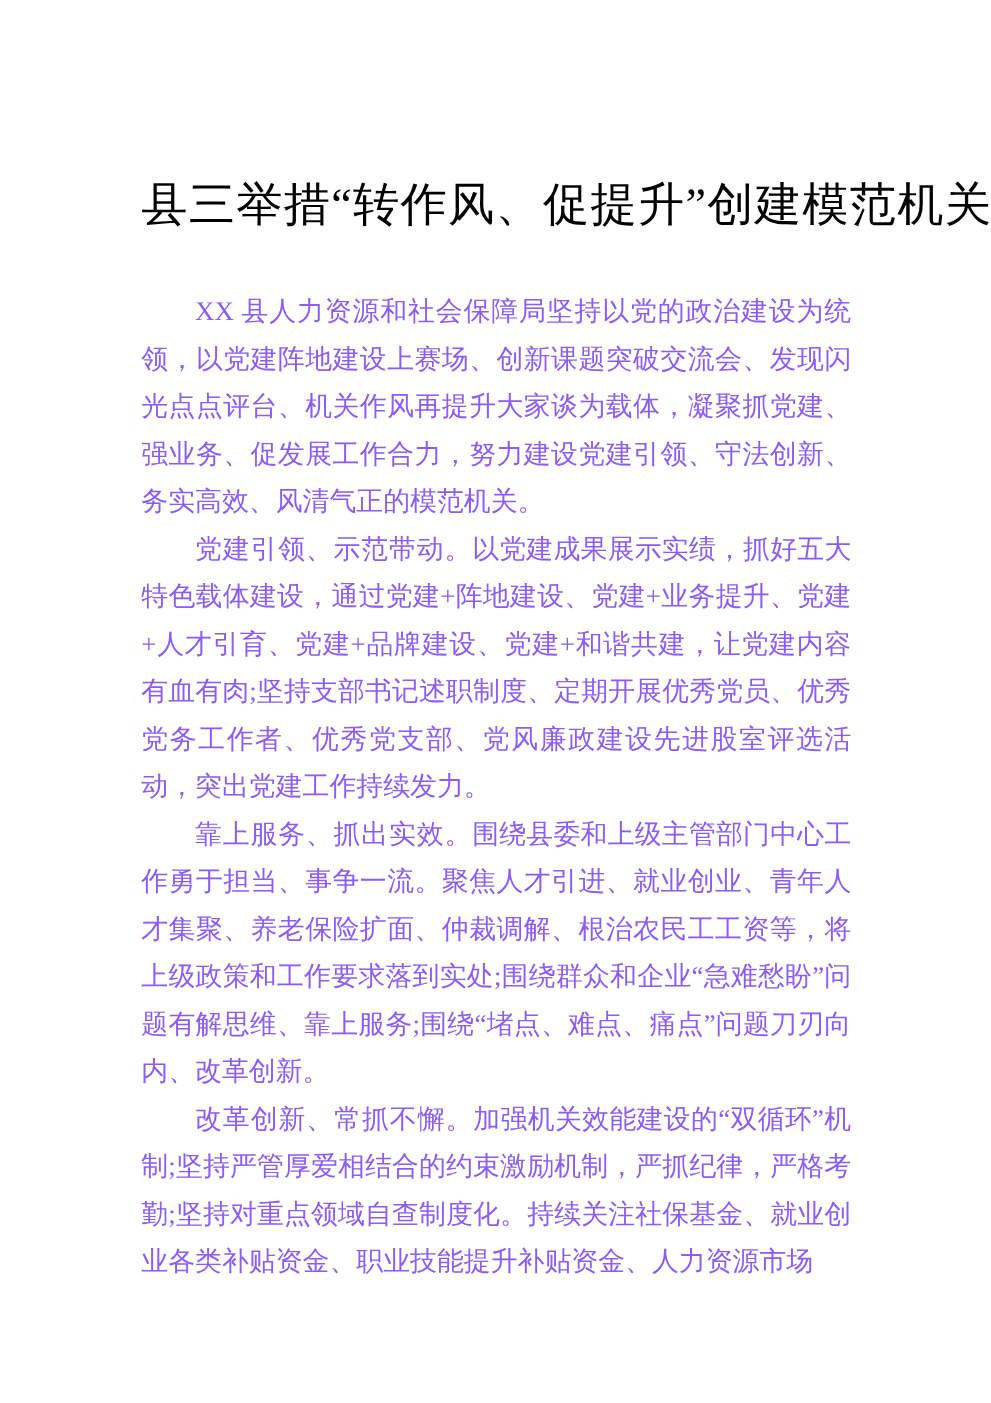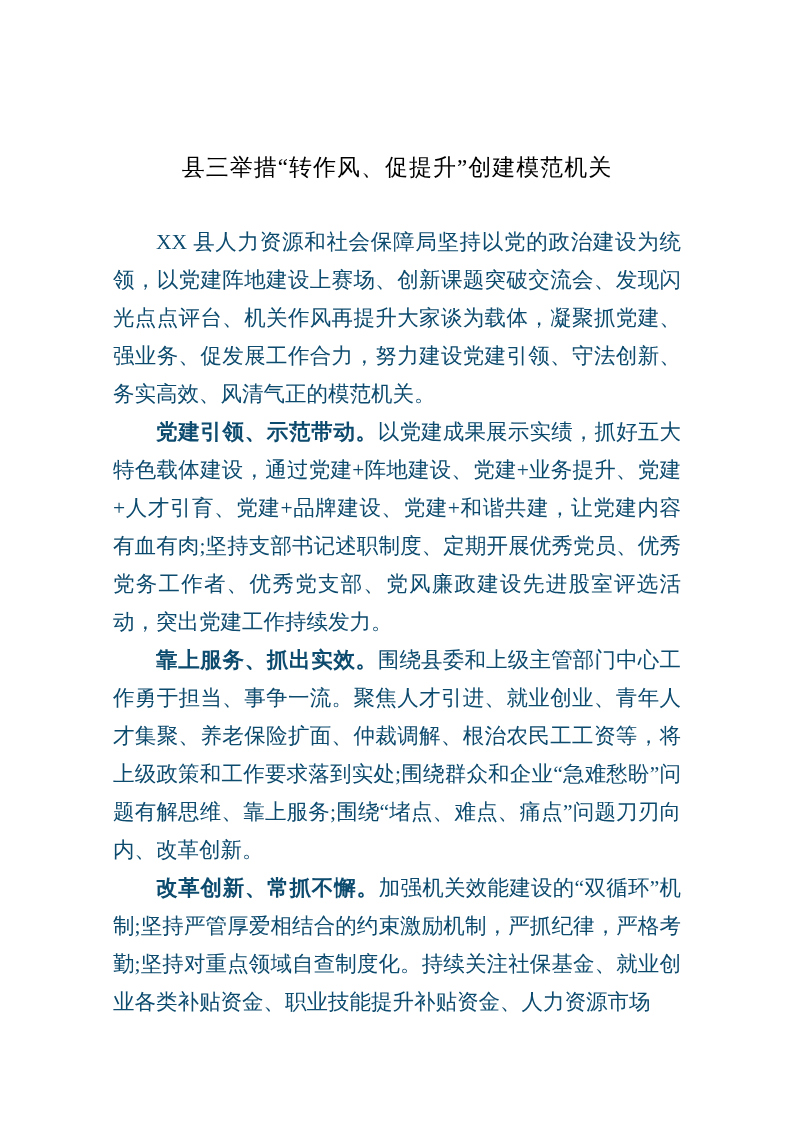--- a/index.html
+++ b/index.html
@@ -12,45 +12,45 @@
     width: 793px;
     height: 1122px;
     margin: 0 auto;
     background: #ffffff;
     box-sizing: border-box;
     padding: 140px 112px 40px 113px;
     overflow: hidden;
     color: #000000;
   }
   .doc-title {
-    margin: 12px 0 40px 0;
+    margin: 0 0 40px 0;
     text-align: center;
     font-family: "Liberation Serif", "DejaVu Serif", serif;
     font-weight: normal;
-    font-size: 23px;
+    font-size: 37px;
     line-height: 1.35;
     letter-spacing: 1px;
     color: #000000;
     white-space: nowrap;
   }
   .doc-body {
     font-family: "Liberation Serif", "DejaVu Serif", serif;
     font-size: 21.5px;
     line-height: 38px;
     text-align: justify;
-    color: #0c4a6e;
+    color: #8b5cf6;
   }
   .doc-paragraph {
     margin: 0;
     text-indent: 2em;
     word-break: break-all;
   }
   .paragraph-lead {
     font-family: "Liberation Sans", "DejaVu Sans", sans-serif;
-    font-weight: bold;
+    font-weight: normal;
     letter-spacing: 0.5px;
   }
 </style>
 </head>
 <body>
 
 <div class="page">
   <h1 class="doc-title">县三举措“转作风、促提升”创建模范机关</h1>
 
   <div class="doc-body">

